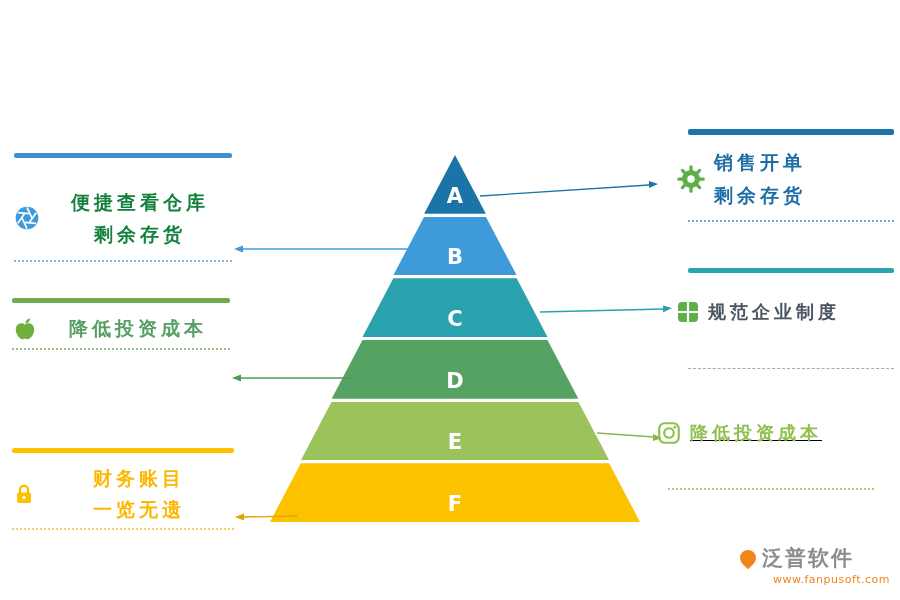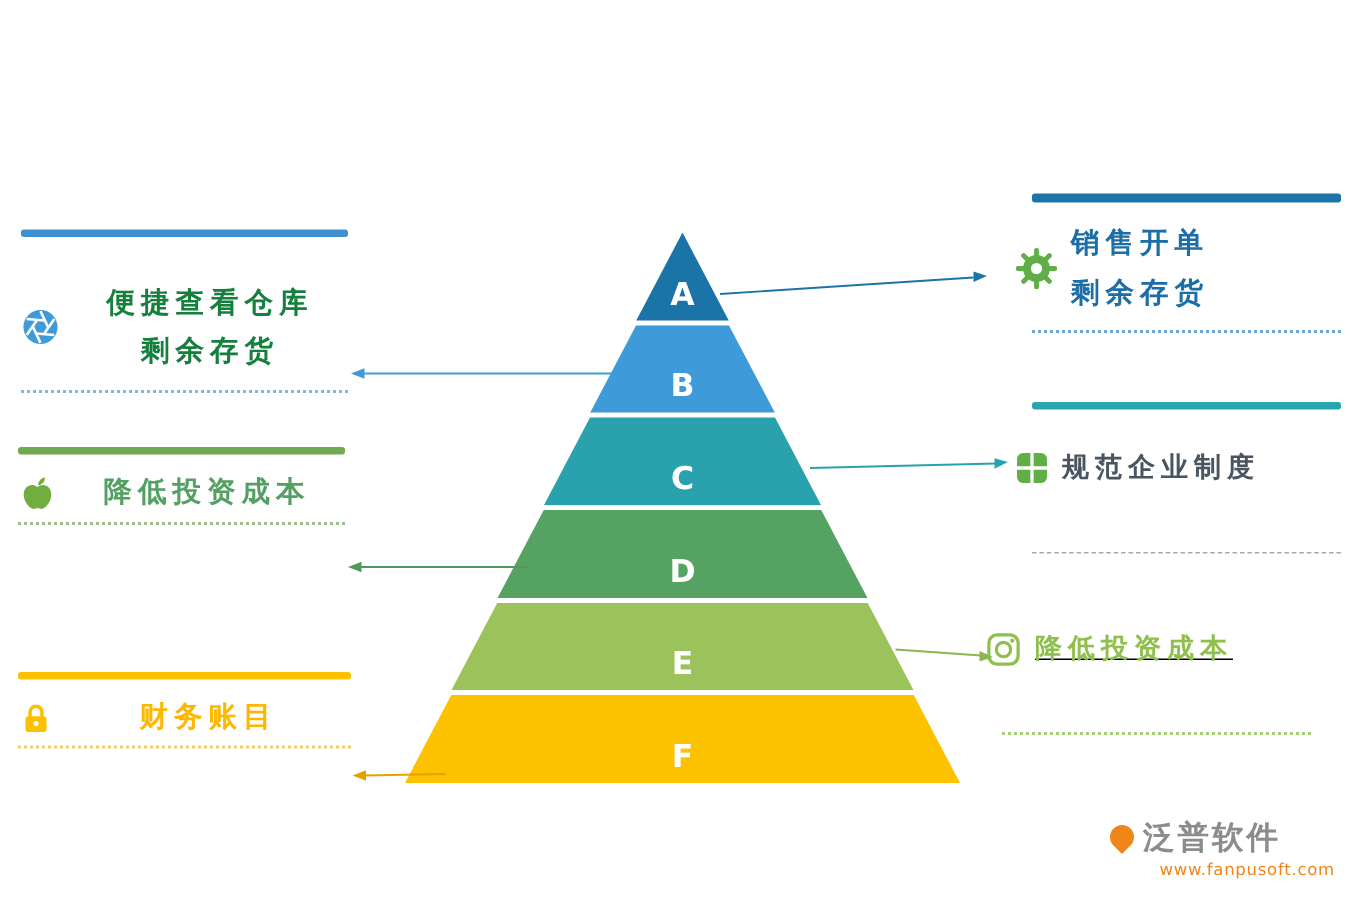--- a/index.html
+++ b/index.html
@@ -112,20 +112,21 @@
     <div class="row">
       <span class="icon">
         <svg width="24" height="24" viewBox="0 0 24 24">
           <path d="M8 11 v-3.2 a4 4 0 0 1 8 0 V11" fill="none" stroke="#fcc200" stroke-width="2.4"></path>
           <rect x="5" y="10.5" width="14" height="10.5" rx="2" fill="#fcc200"></rect>
           <circle cx="12" cy="15.4" r="1.7" fill="#fff"></circle>
         </svg>
       </span>
       <div class="lines" style="color: rgb(252, 184, 0);">
         <div>财务账目</div>
+        <div>一览无遗</div>
       </div>
     </div>
     <div class="dots" style="border-color: rgb(240, 207, 106);"></div>
   </div>
 
   <div class="callout c-r1">
     <div class="bar" style="background: rgb(28, 116, 169);"></div>
     <div class="row">
       <span class="icon">
         <svg width="30" height="30" viewBox="0 0 24 24">

